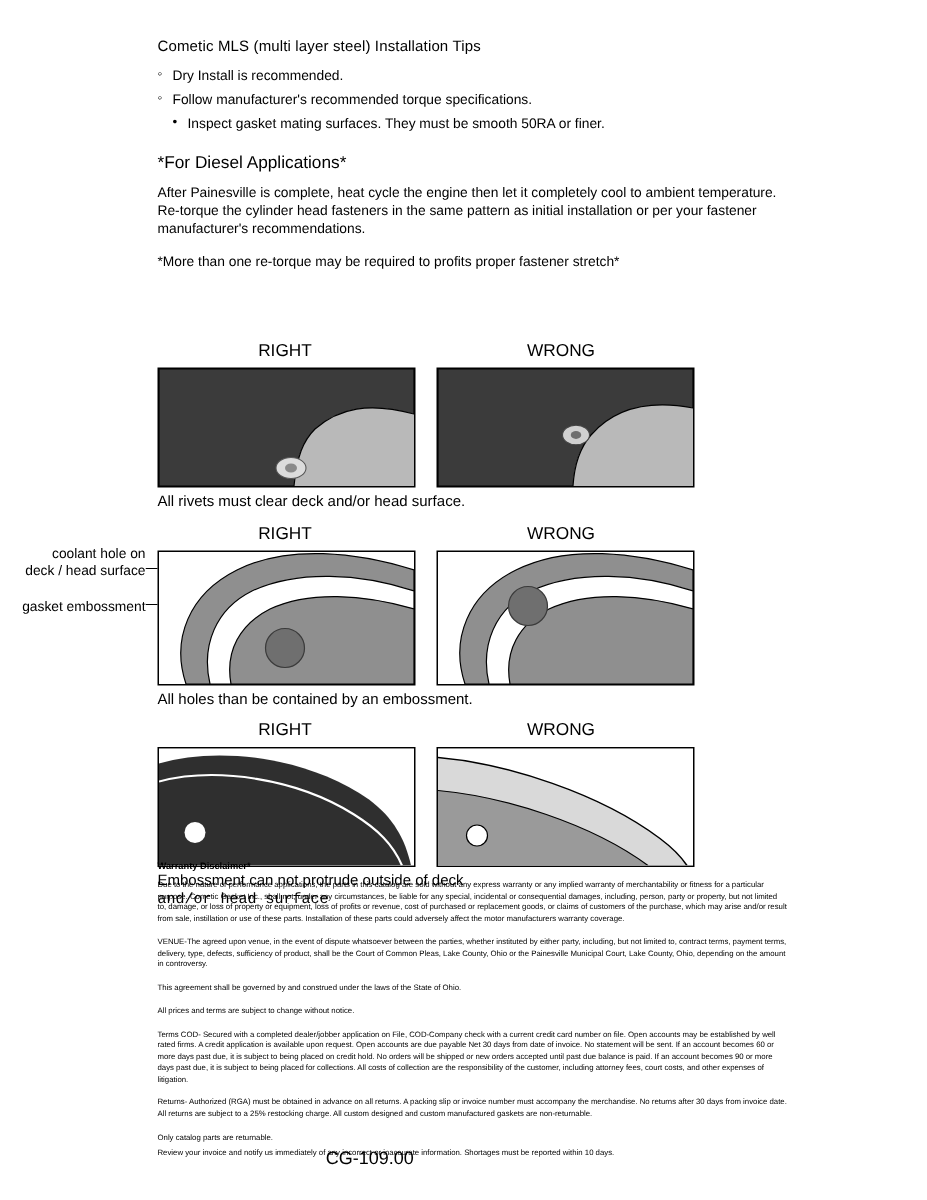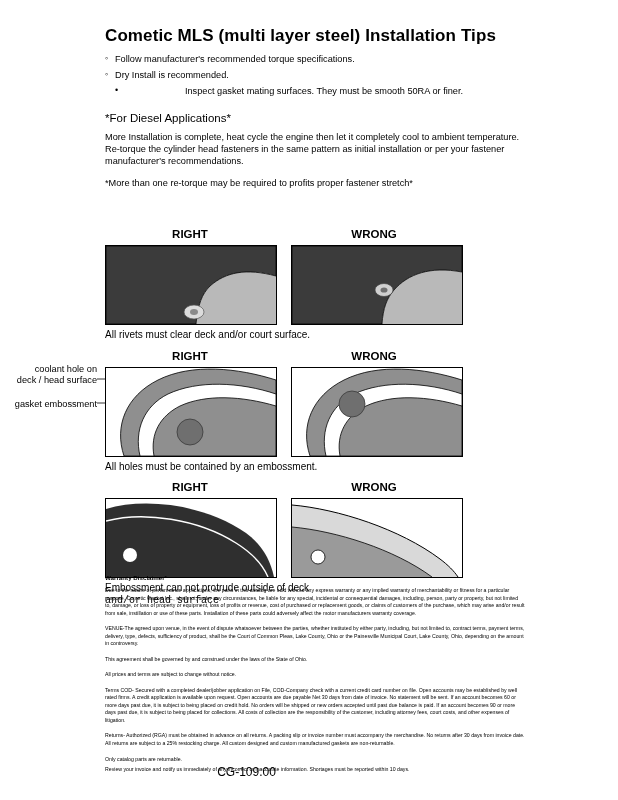--- a/index.html
+++ b/index.html
@@ -22,22 +22,22 @@
     height: 800px;
     background: #fff;
   }
   .content {
     position: absolute;
     left: 105px;
     top: 26px;
     width: 418px;
   }
   h1.title {
-    font-size: 17px;
-    font-weight: bold;
+    font-size: 10px;
+    font-weight: normal;
     margin: 0 0 8px 0;
     letter-spacing: 0.1px;
   }
   ul.tips {
     list-style: none;
     margin: 0;
     padding: 0;
   }
   ul.tips > li {
     font-size: 9.2px;
@@ -50,21 +50,20 @@
     content: "\25E6";
     position: absolute;
     left: 0;
     top: -1px;
     font-size: 9px;
   }
   ul.sub {
     list-style: none;
     margin: 4px 0 0 0;
     padding: 0;
-    text-align: center;
   }
   ul.sub > li {
     font-size: 9.2px;
     margin: 0 0 4px 0;
     padding-left: 11px;
     position: relative;
     line-height: 1.25;
   }
   ul.sub > li::before {
     content: "\2022";
@@ -102,21 +101,21 @@
     position: relative;
     margin-bottom: 2px;
   }
   .fig-labels {
     position: relative;
     height: 17px;
   }
   .fig-label {
     position: absolute;
     font-size: 11.5px;
-    font-weight: bold;
+    font-weight: normal;
     text-align: center;
   }
   .panels {
     display: flex;
     gap: 14px;
   }
   .panel {
     width: 170px;
     height: 78px;
     border: 1px solid #000;
@@ -177,31 +176,31 @@
 </style>
 </head>
 <body>
 
 <div class="page">
 
   <div class="content">
     <h1 class="title">Cometic MLS (multi layer steel) Installation Tips</h1>
 
     <ul class="tips">
+      <li>Dry Install is recommended.</li>
       <li>Follow manufacturer's recommended torque specifications.</li>
-      <li>Dry Install is recommended.</li>
     </ul>
     <div class="sub-wrap">
       <ul class="sub">
         <li>Inspect gasket mating surfaces.  They must be smooth 50RA or finer.</li>
       </ul>
     </div>
 
     <h2 class="subtitle">*For Diesel Applications*</h2>
-    <p class="para">More Installation is complete, heat cycle the engine then let it completely cool to ambient temperature. Re-torque the cylinder head fasteners in the same pattern as initial installation or per your fastener manufacturer's recommendations.</p>
+    <p class="para">After Painesville is complete, heat cycle the engine then let it completely cool to ambient temperature. Re-torque the cylinder head fasteners in the same pattern as initial installation or per your fastener manufacturer's recommendations.</p>
     <p class="note">*More than one re-torque may be required to profits proper fastener stretch*</p>
   </div>
 
   <div class="figures">
 
     <div class="figrow">
       <div class="fig-labels">
         <div class="fig-label" style="left:0; width:170px;">RIGHT</div>
         <div class="fig-label" style="left:184px; width:170px;">WRONG</div>
       </div>
@@ -220,21 +219,21 @@
           <svg width="170" height="78" viewBox="0 0 170 78">
             <rect x="0" y="0" width="170" height="78" fill="#fff"></rect>
             <path d="M0,0 L170,0 L170,26 C138,20 116,28 102,44 C95,52 91,62 90,78 L0,78 Z" fill="#3b3b3b"></path>
             <path d="M170,26 L170,78 L90,78 C91,62 95,52 102,44 C116,28 138,20 170,26 Z" fill="#b9b9b9"></path>
             <path d="M0,0 L170,0 L170,26 C138,20 116,28 102,44 C95,52 91,62 90,78 L0,78 Z" fill="none" stroke="#000" stroke-width="0.8"></path>
             <ellipse cx="92" cy="44" rx="9" ry="6.5" fill="#d0d0d0" stroke="#444" stroke-width="0.7"></ellipse>
             <ellipse cx="92" cy="44" rx="3.5" ry="2.6" fill="#6f6f6f"></ellipse>
           </svg>
         </div>
       </div>
-      <p class="caption">All rivets must clear deck and/or court surface.</p>
+      <p class="caption">All rivets must clear deck and/or head surface.</p>
     </div>
 
     <div class="figrow" style="margin-top:8px;">
       <div class="fig-labels">
         <div class="fig-label" style="left:0; width:170px;">RIGHT</div>
         <div class="fig-label" style="left:184px; width:170px;">WRONG</div>
       </div>
 
       <div class="callouts">
         <div class="callout-text" style="left:-128px; top:14px; width:122px;">coolant hole on</div>
@@ -260,21 +259,21 @@
         <div class="panel tall">
           <svg width="170" height="88" viewBox="0 0 170 88">
             <rect x="0" y="0" width="170" height="88" fill="#fff"></rect>
             <path d="M18,88 C8,58 20,28 52,12 C86,-5 132,0 170,12 L170,88 Z" fill="#8f8f8f" stroke="#000" stroke-width="0.8"></path>
             <path d="M34,88 C28,62 38,38 62,26 C92,12 134,14 170,26 L170,88 Z" fill="#ffffff" stroke="#000" stroke-width="0.8"></path>
             <path d="M48,88 C44,66 54,48 74,38 C100,26 136,28 170,38 L170,88 Z" fill="#8f8f8f" stroke="#000" stroke-width="0.8"></path>
             <circle cx="60" cy="36" r="13" fill="#6f6f6f" stroke="#3a3a3a" stroke-width="0.8"></circle>
           </svg>
         </div>
       </div>
-      <p class="caption">All holes must be contained by an embossment.</p>
+      <p class="caption">All holes than be contained by an embossment.</p>
     </div>
 
     <div class="figrow" style="margin-top:8px;">
       <div class="fig-labels">
         <div class="fig-label" style="left:0; width:170px;">RIGHT</div>
         <div class="fig-label" style="left:184px; width:170px;">WRONG</div>
       </div>
       <div class="panels">
         <div class="panel">
           <svg width="170" height="78" viewBox="0 0 170 78">

